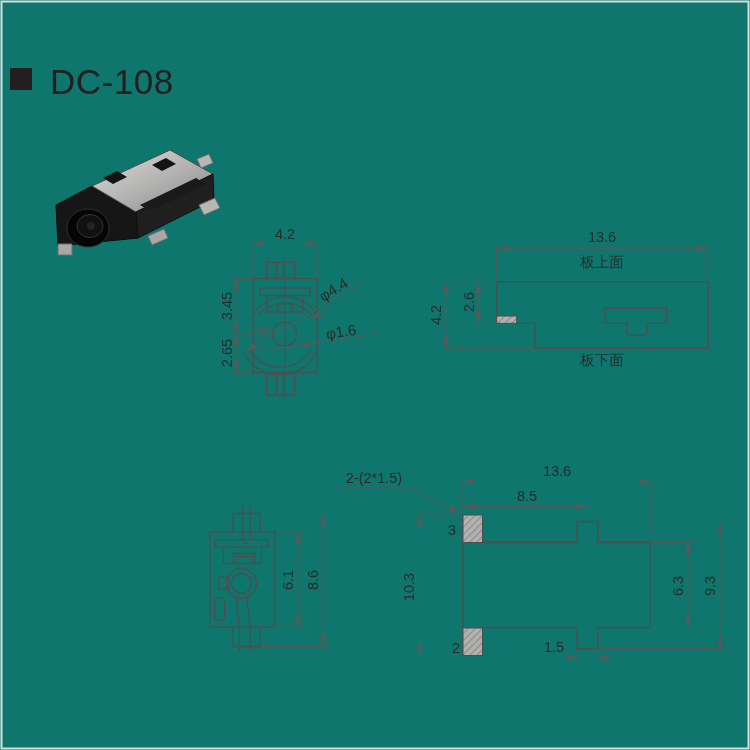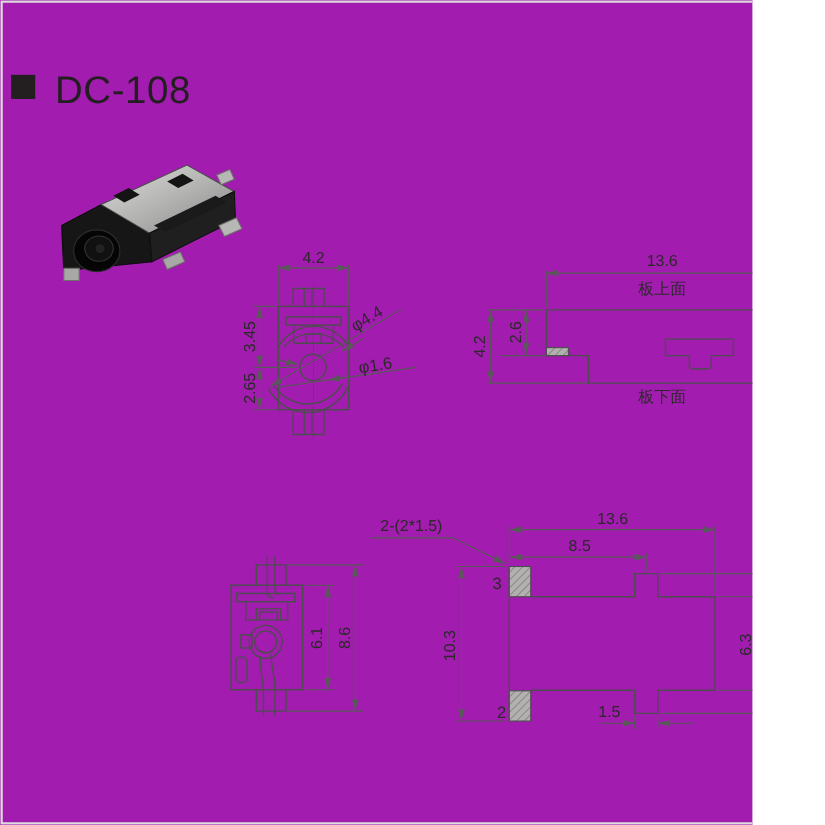--- a/index.html
+++ b/index.html
@@ -1,16 +1,16 @@
 <!DOCTYPE html>
 <html><head>
 <meta charset="utf-8">
 <style>
   html,body{margin:0;padding:0;background:#ffffff;}
-  .page{position:relative;width:684px;height:750px;background:#a21caf;overflow:hidden;}
+  .page{position:relative;width:750px;height:750px;background:#0f766e;overflow:hidden;}
   svg text{font-family:"Liberation Sans","DejaVu Sans",sans-serif;fill:#2b2a29;}
   .ln{fill:none;stroke:#4d4d4f;stroke-width:1.3;}
   .lnf{fill:none;stroke:#4d4d4f;stroke-width:1.3;}
   .ctr{stroke:#4d4d4f;stroke-width:0.8;fill:none;}
   .dim{fill:none;stroke:#595959;stroke-width:1;}
   .pad{fill:url(#hatch);stroke:#4d4d4f;stroke-width:1;}
   .t14{font-size:14.5px;}
   .t15{font-size:15px;}
   .title{font-size:35px;fill:#231f20;letter-spacing:0.5px;}
 </style>

